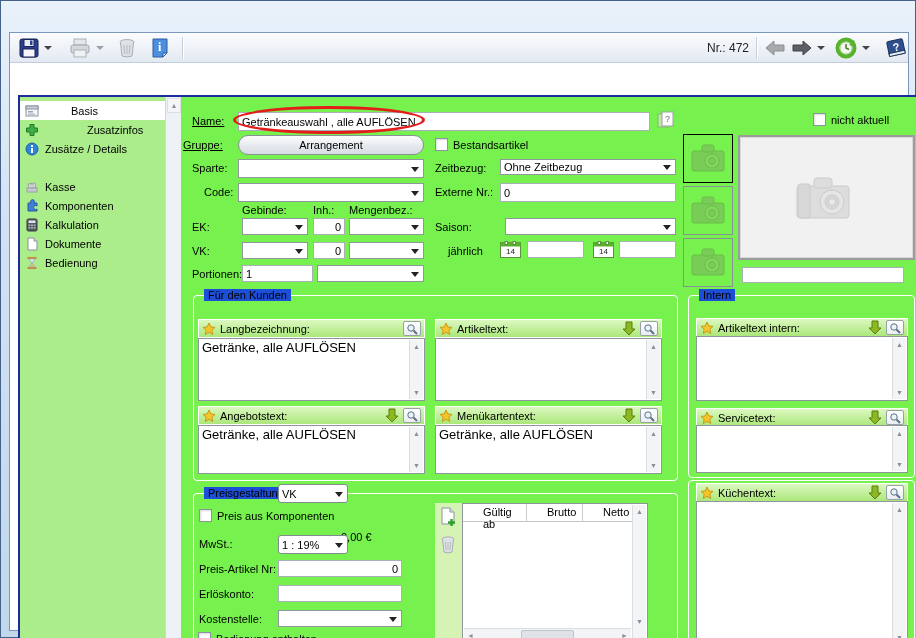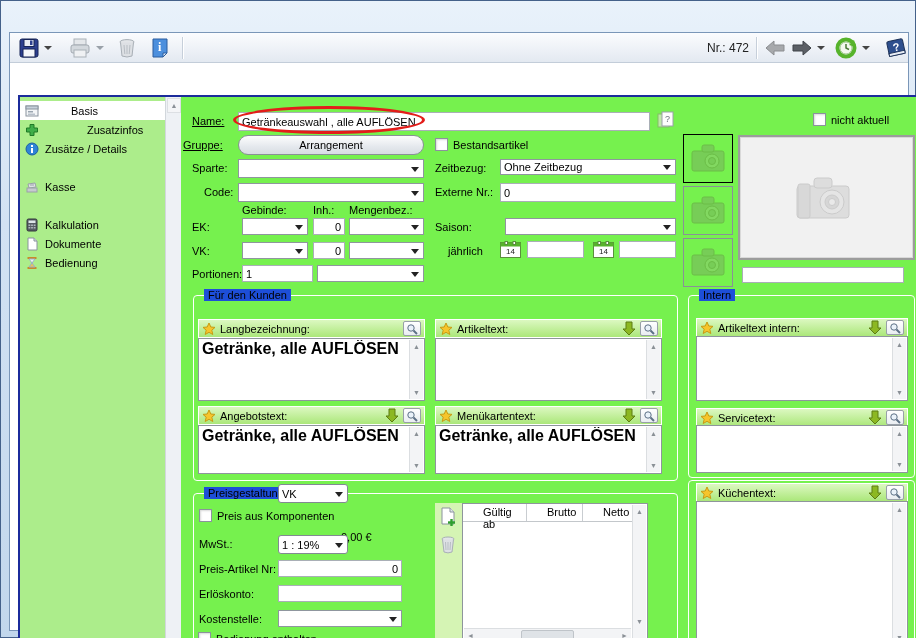--- a/index.html
+++ b/index.html
@@ -67,21 +67,21 @@
   .grp { position:absolute; border:1px solid #fff; border-radius:4px; }
   .grp-title { position:absolute; top:-7px; left:10px; background:#1d4ed8; padding:0 4px; font-size:11px; }
 
   
   .tp { position:absolute; }
   .tp-head { position:absolute; left:0; top:0; width:100%; height:19px; border:1px solid #fff;
              background:linear-gradient(180deg,#dcf8c1,#abe77a); display:flex; align-items:center; gap:4px;
              padding:0 3px; font-size:11px; }
   .tp-head .sp { flex:1; }
   .tp-body { position:absolute; left:0; width:100%; background:#fff; border:1px solid #8e959c; }
-  .tp-text { position:absolute; left:3px; top:1px; right:17px; bottom:1px; font-size:16px; overflow:hidden;font-weight:bold; }
+  .tp-text { position:absolute; left:3px; top:1px; right:17px; bottom:1px; font-size:13px; overflow:hidden; }
   .vsb { position:absolute; top:1px; right:1px; bottom:1px; width:14px; background:#f3f4f6; border-left:1px solid #dbdee1; }
   .vsb .a { position:absolute; left:0; width:13px; height:13px; color:#8a9096; font-size:7px; text-align:center; line-height:13px; }
   .iconbtn { width:18px; height:15px; background:linear-gradient(180deg,#fff,#e9edf1); border:1px solid #98a0a8;
              border-radius:2px; display:flex; align-items:center; justify-content:center; }
 
   
   .ptable { position:absolute; background:#fff; border:1px solid #8e959c; }
   .pt-head { position:absolute; left:0; top:0; right:15px; height:18px; display:flex; border-bottom:1px solid #c3c7cb; }
   .pt-col { border-right:1px solid #c9cdd1; font-size:11px; padding:2px 20px; }
   .hsb { position:absolute; left:1px; right:16px; bottom:1px; height:14px; background:#f3f4f6; border-top:1px solid #dbdee1; }
@@ -208,20 +208,28 @@
         </div>
         <div class="side-item" style="top:80px;">
           <span class="side-icon">
             <svg width="14" height="14" viewBox="0 0 14 14">
                   <path d="M3 4 L10 3 L11 7 L4 8 Z" fill="#dfe2e5" stroke="#9aa1a8"></path>
                   <rect x="2" y="8" width="10" height="4" fill="#c6cacf" stroke="#9aa1a8"></rect>
                   <rect x="5" y="4.5" width="4" height="1" fill="#9aa1a8"></rect>
                 </svg>
           </span>
           <span>Kasse</span>
+        </div>
+        <div class="side-item" style="top:99px;">
+          <span class="side-icon">
+            <svg width="14" height="14" viewBox="0 0 14 14">
+                  <path d="M3 5 h3 a2 2 0 1 1 3 0 h3 v3 a2 2 0 1 0 0 3 v2 H3 Z" transform="translate(0,-1)" fill="#3f7fd9" stroke="#2a5a9e"></path>
+                </svg>
+          </span>
+          <span>Komponenten</span>
         </div>
         <div class="side-item" style="top:118px;">
           <span class="side-icon">
             <svg width="14" height="14" viewBox="0 0 14 14">
                   <rect x="2" y="1" width="10" height="12" rx="1.5" fill="#565c64" stroke="#33373d"></rect>
                   <rect x="3.5" y="2.5" width="7" height="2.5" fill="#dfe6ea"></rect>
                   <g fill="#aeb6bd">
                     <rect x="3.5" y="6.5" width="1.8" height="1.5"></rect>
                     <rect x="6.1" y="6.5" width="1.8" height="1.5"></rect>
                     <rect x="8.7" y="6.5" width="1.8" height="1.5"></rect>

